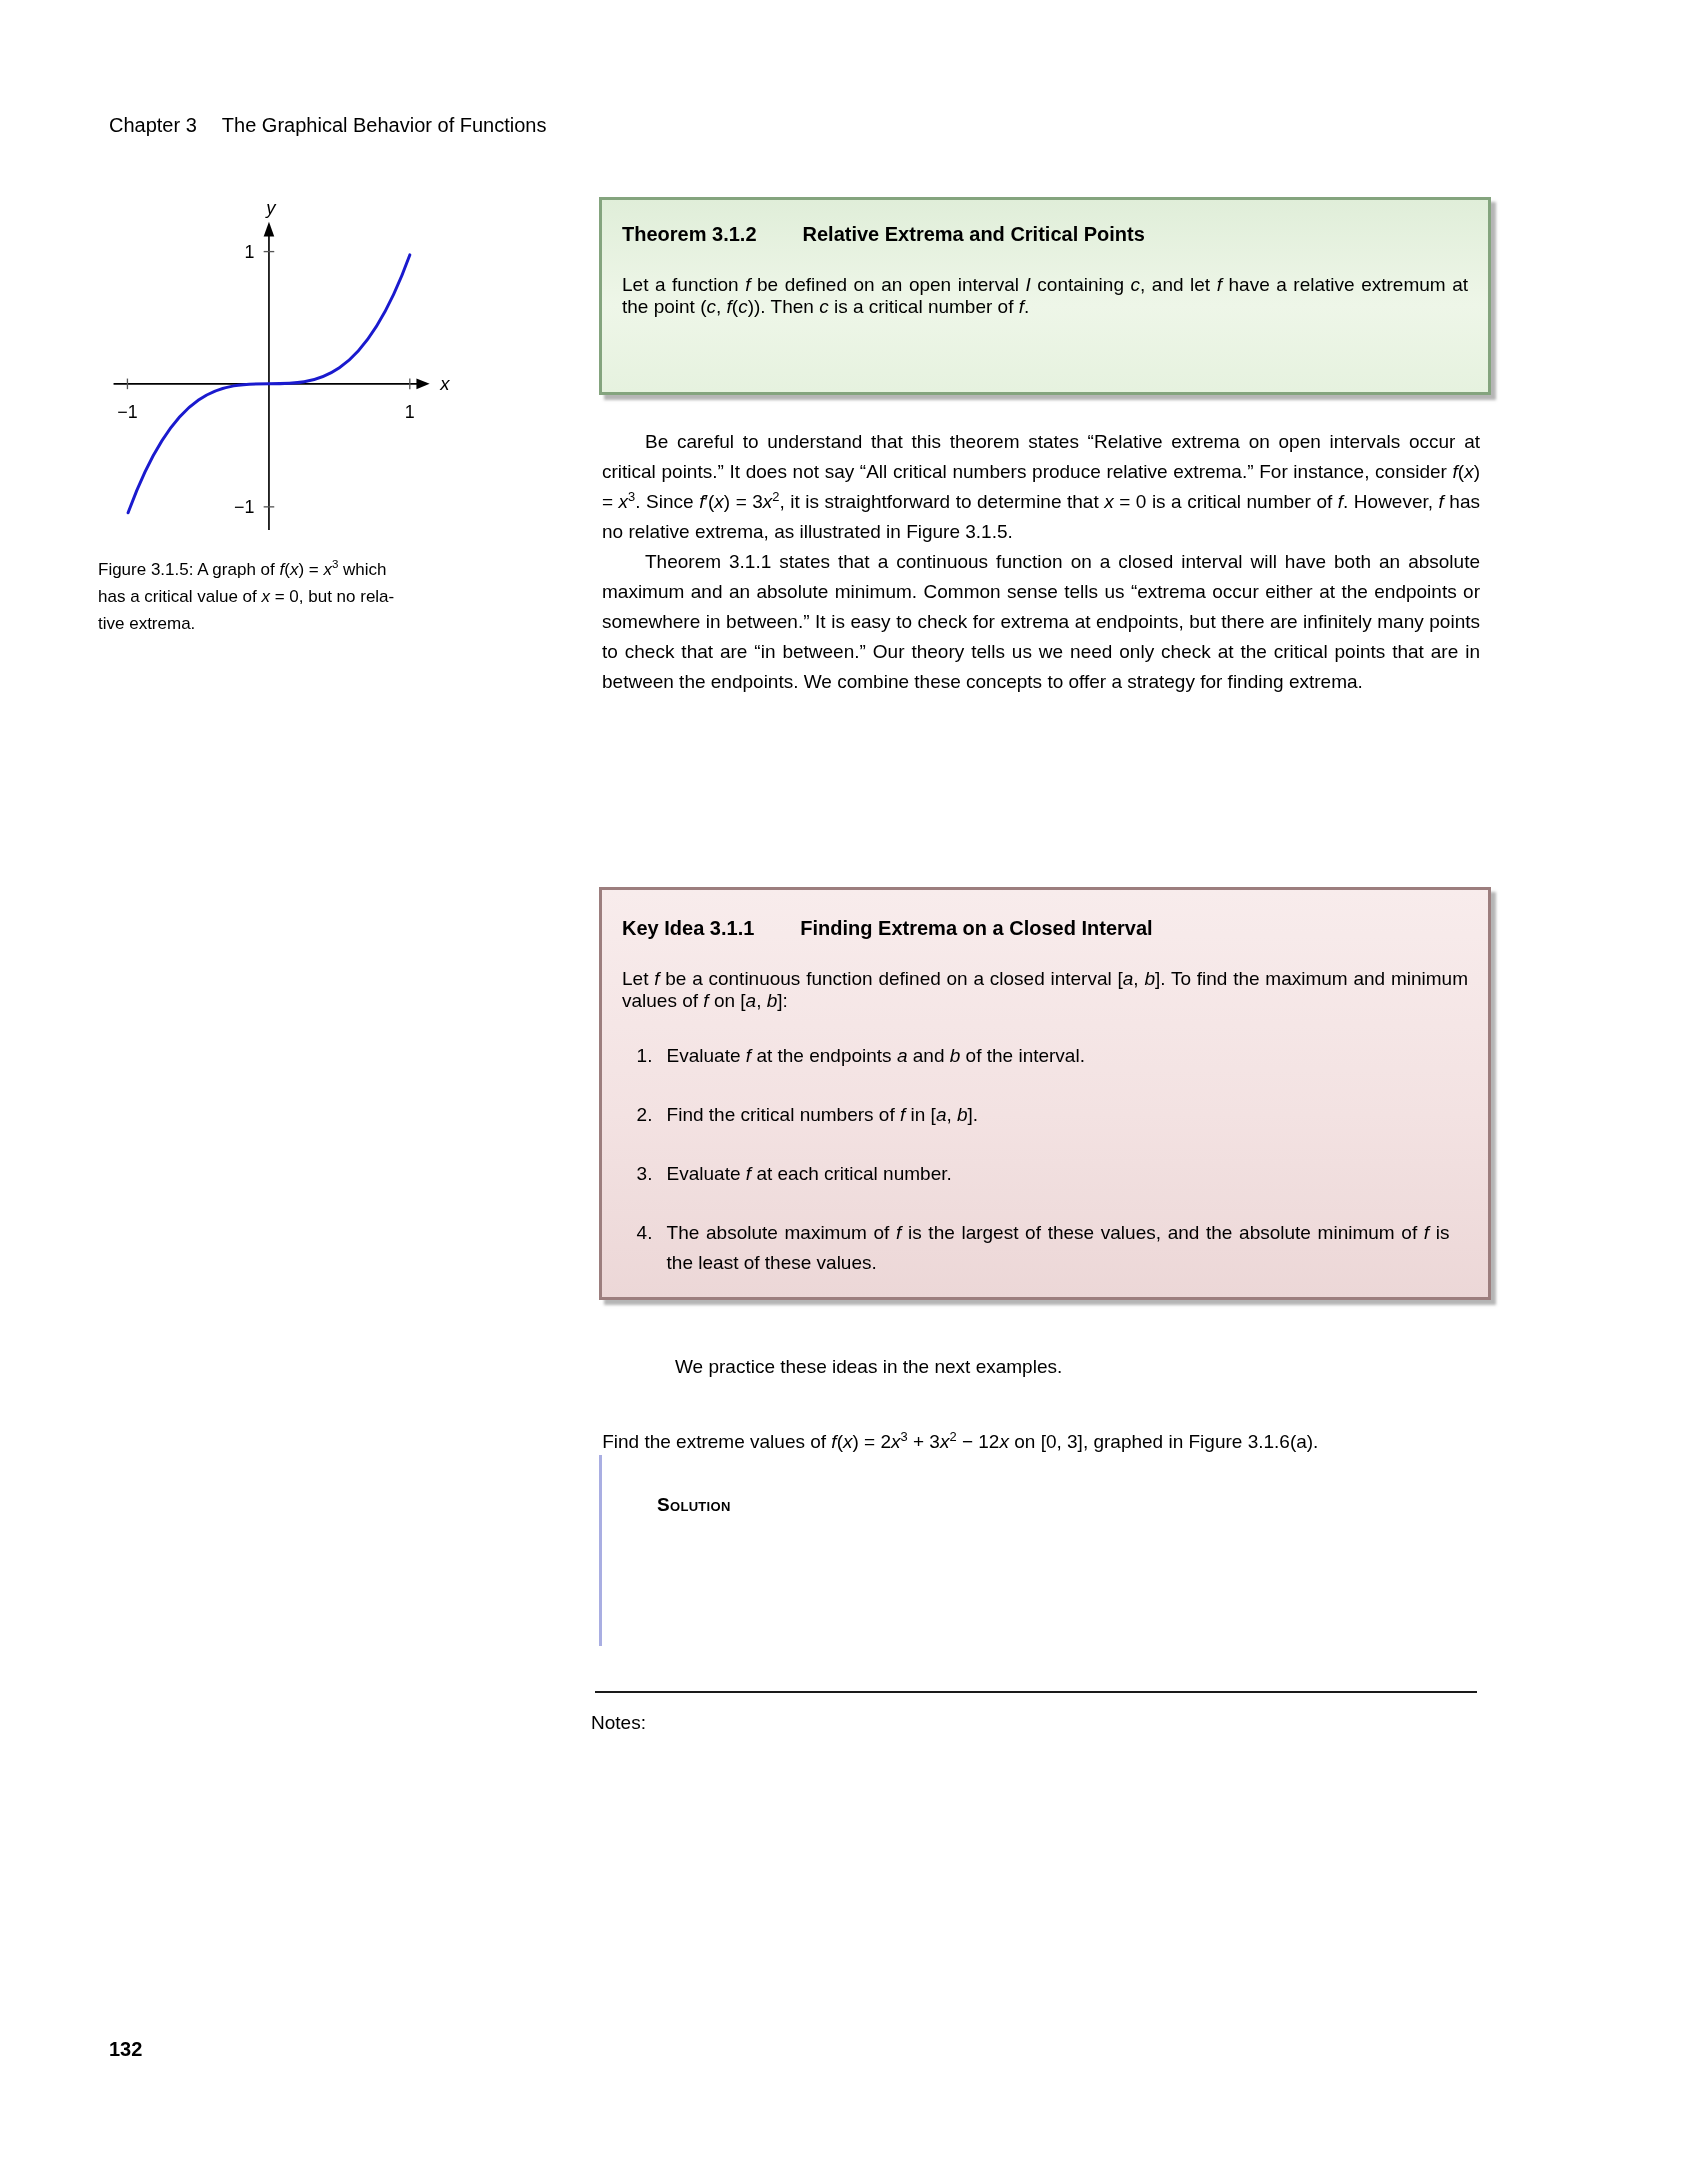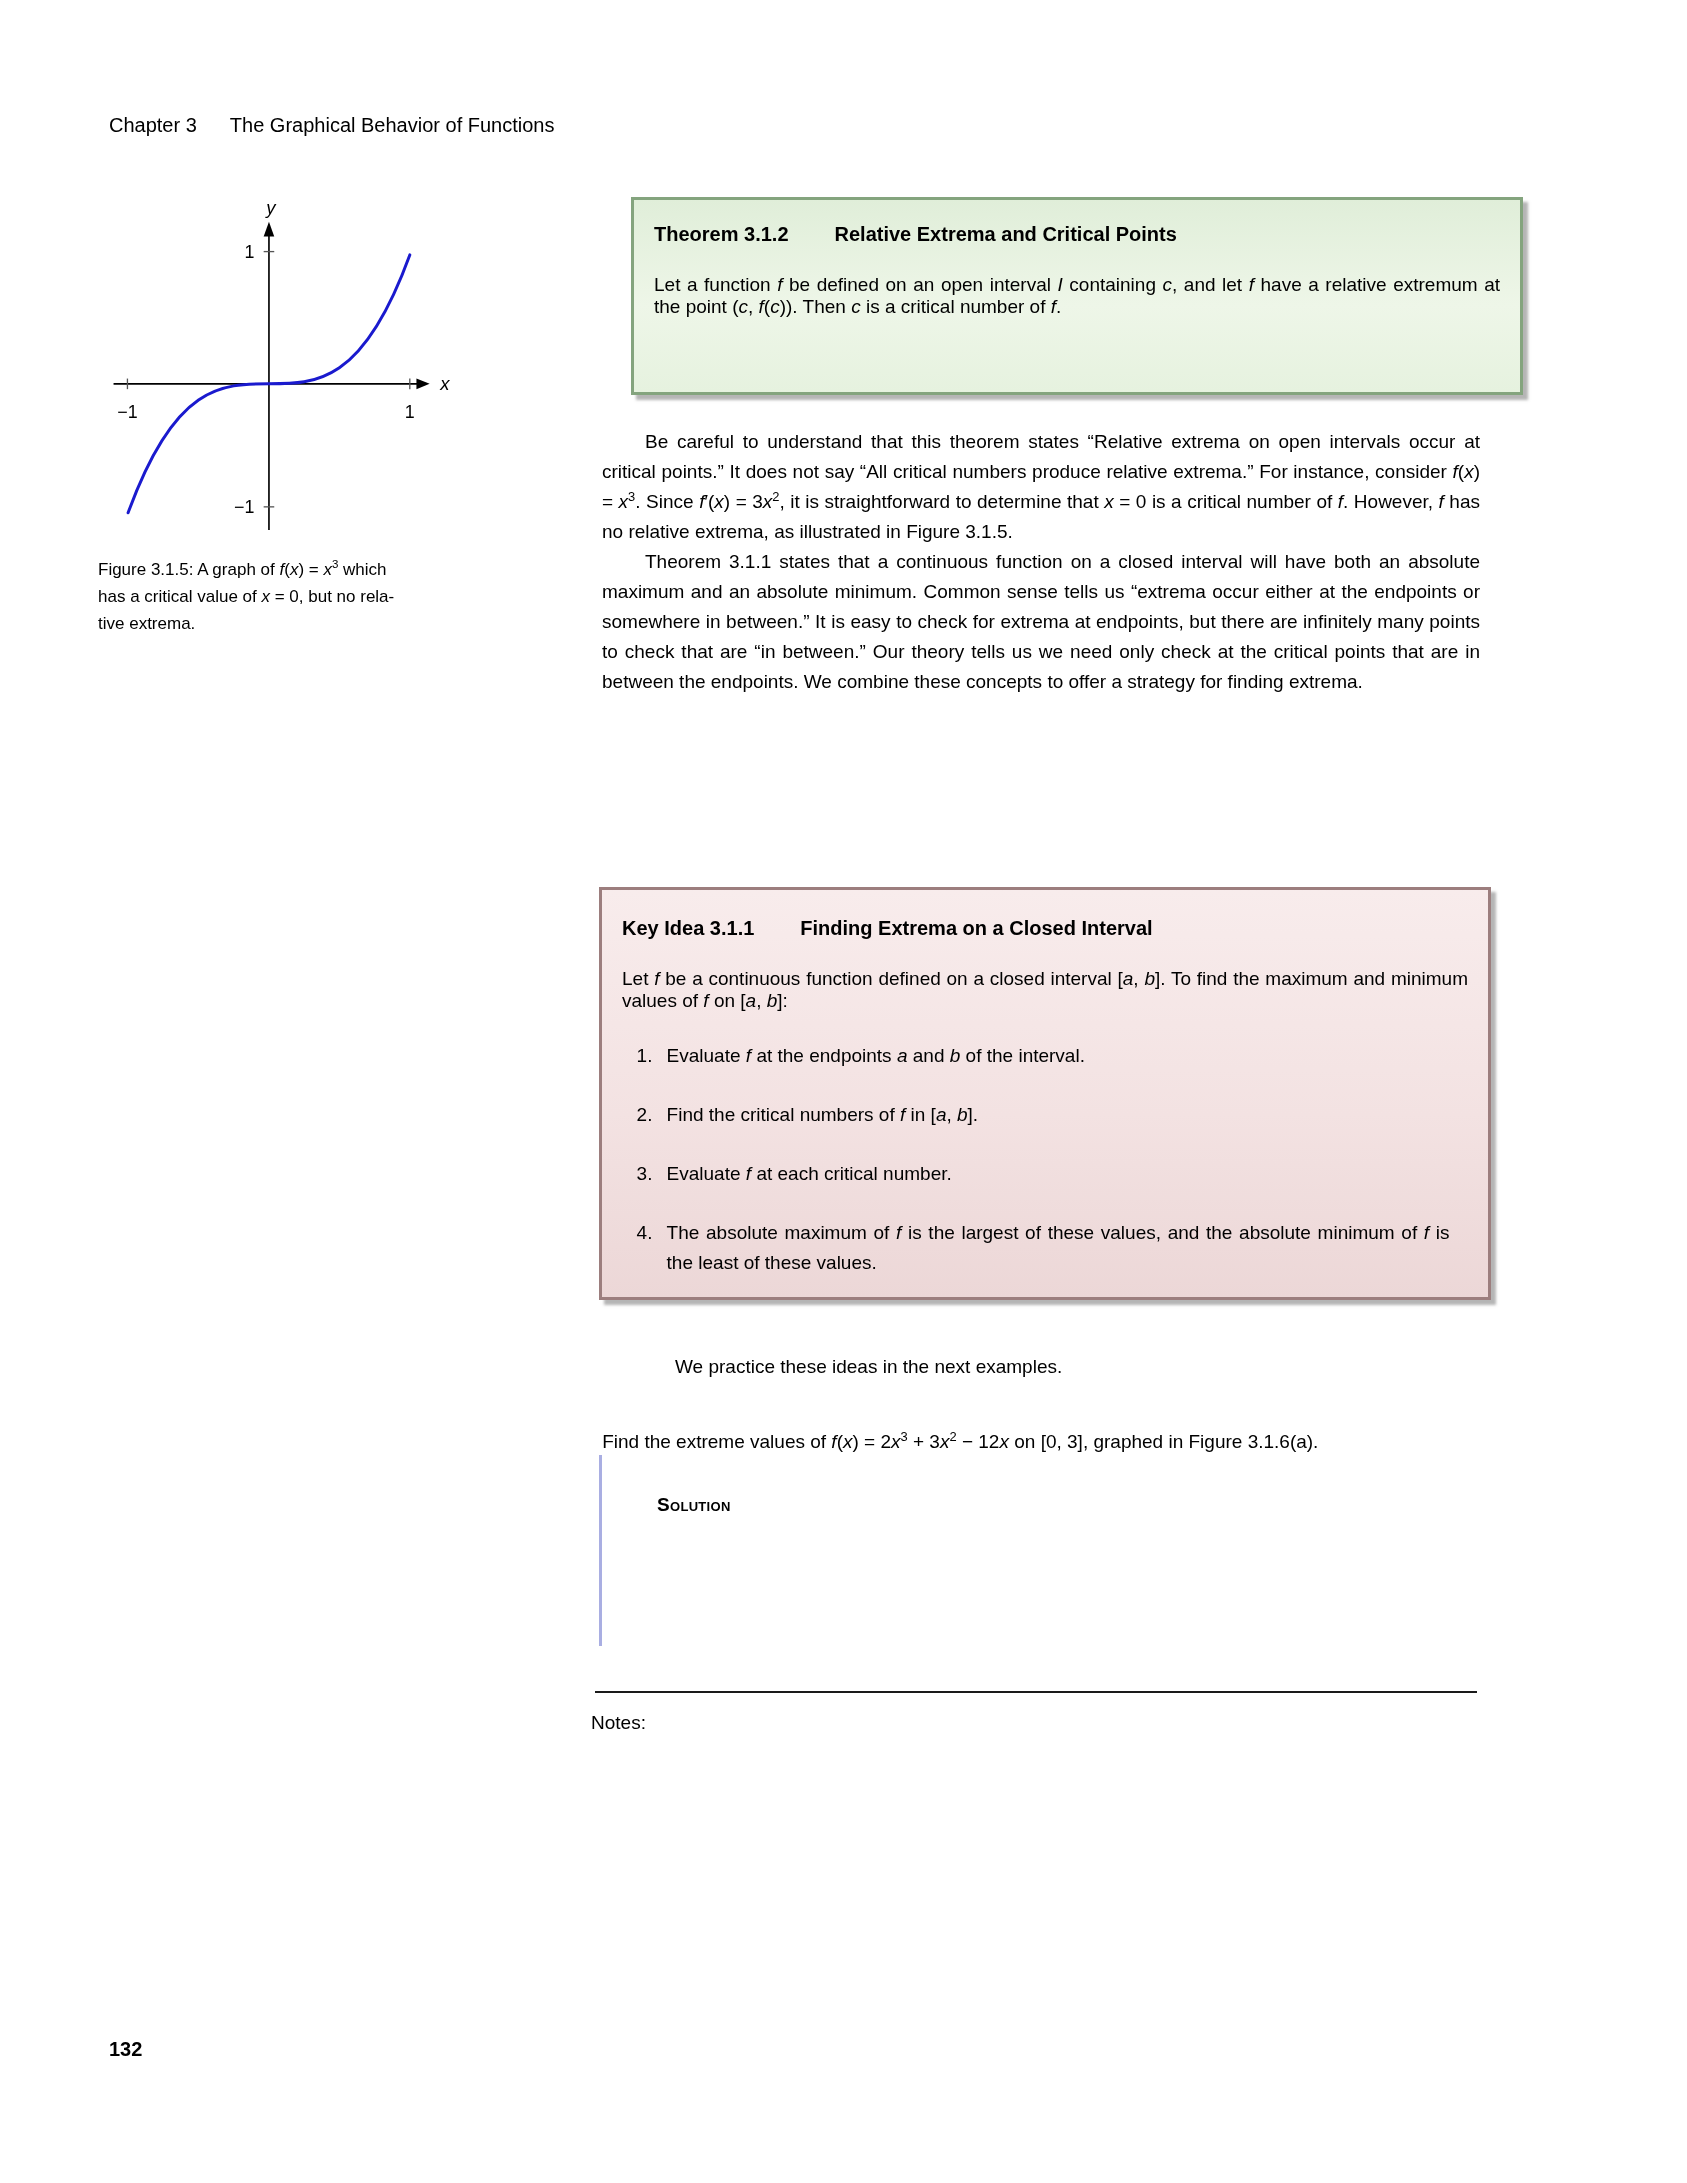--- a/index.html
+++ b/index.html
@@ -5,39 +5,38 @@
   html,body { margin:0; padding:0; background:#ffffff; }
   .page {
     position:relative; width:1687px; height:2183px; background:#ffffff;
     font-family:"Liberation Sans", sans-serif; color:#000; overflow:hidden;
   }
   .mi { font-style:italic; }
   .sup { font-size:0.68em; vertical-align:super; line-height:0; }
 
   .running-header {
     position:absolute; left:109px; top:114px; font-size:20px;
-    display:flex; gap:33px; white-space:nowrap;
+    display:flex; gap:25px; white-space:nowrap;
   }
 
   .figure-svg { position:absolute; left:58px; top:194px; }
 
   .figure-caption {
     position:absolute; left:98px; top:556px; width:430px;
     font-size:17px; line-height:27px;
   }
 
   .body-col { position:absolute; left:602px; width:878px; font-size:19px; line-height:30px; }
 
   .theorem-box {
     position:absolute; left:599px; top:197px; width:892px; height:198px;
     box-sizing:border-box; border:3.3px solid #84a47e;
     background:linear-gradient(180deg,#e0eed9 0%, #eef6e8 55%, #e6f2df 100%);
     box-shadow:5.3px 5.3px 2.6px rgba(120,120,120,0.55);
     padding:22.5px 20px 0 20px;
-    margin-left:32px;
   }
   .keyidea-box {
     position:absolute; left:599px; top:887px; width:892px; height:413px;
     box-sizing:border-box; border:3.3px solid #9c7e7e;
     background:linear-gradient(180deg,#f8ecec 0%, #f3e2e2 55%, #ecd7d7 100%);
     box-shadow:5.3px 5.3px 2.6px rgba(120,120,120,0.55);
     padding:26.5px 20px 0 20px;
   }
   .box-title { display:flex; gap:46px; font-weight:bold; font-size:20px; white-space:nowrap; }
   .box-body { margin-top:28px; font-size:19px; line-height:22px; text-align:justify; }

